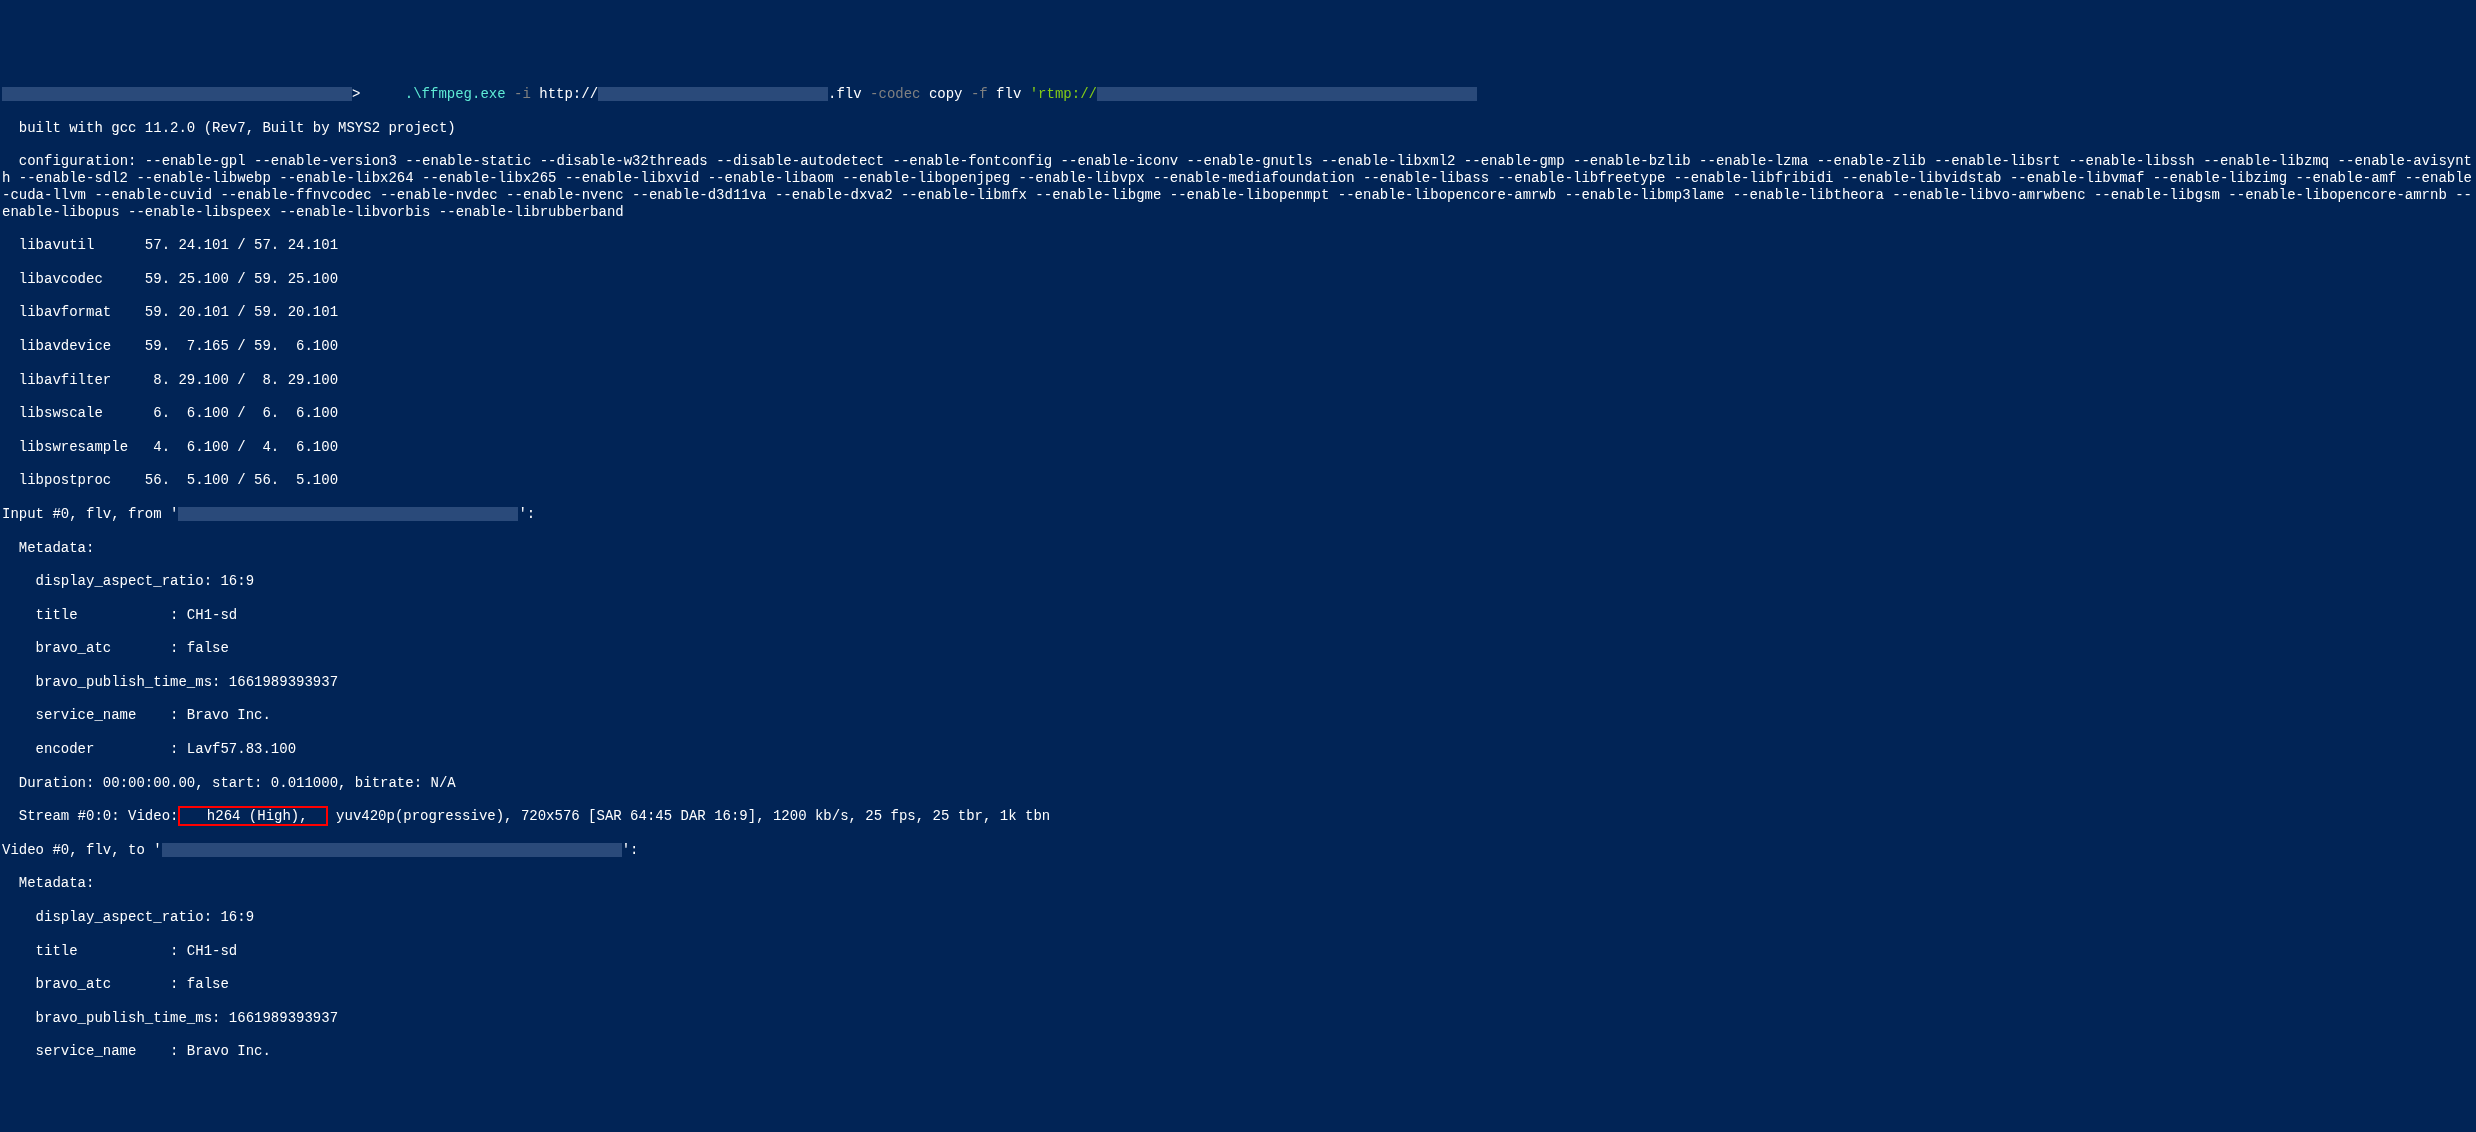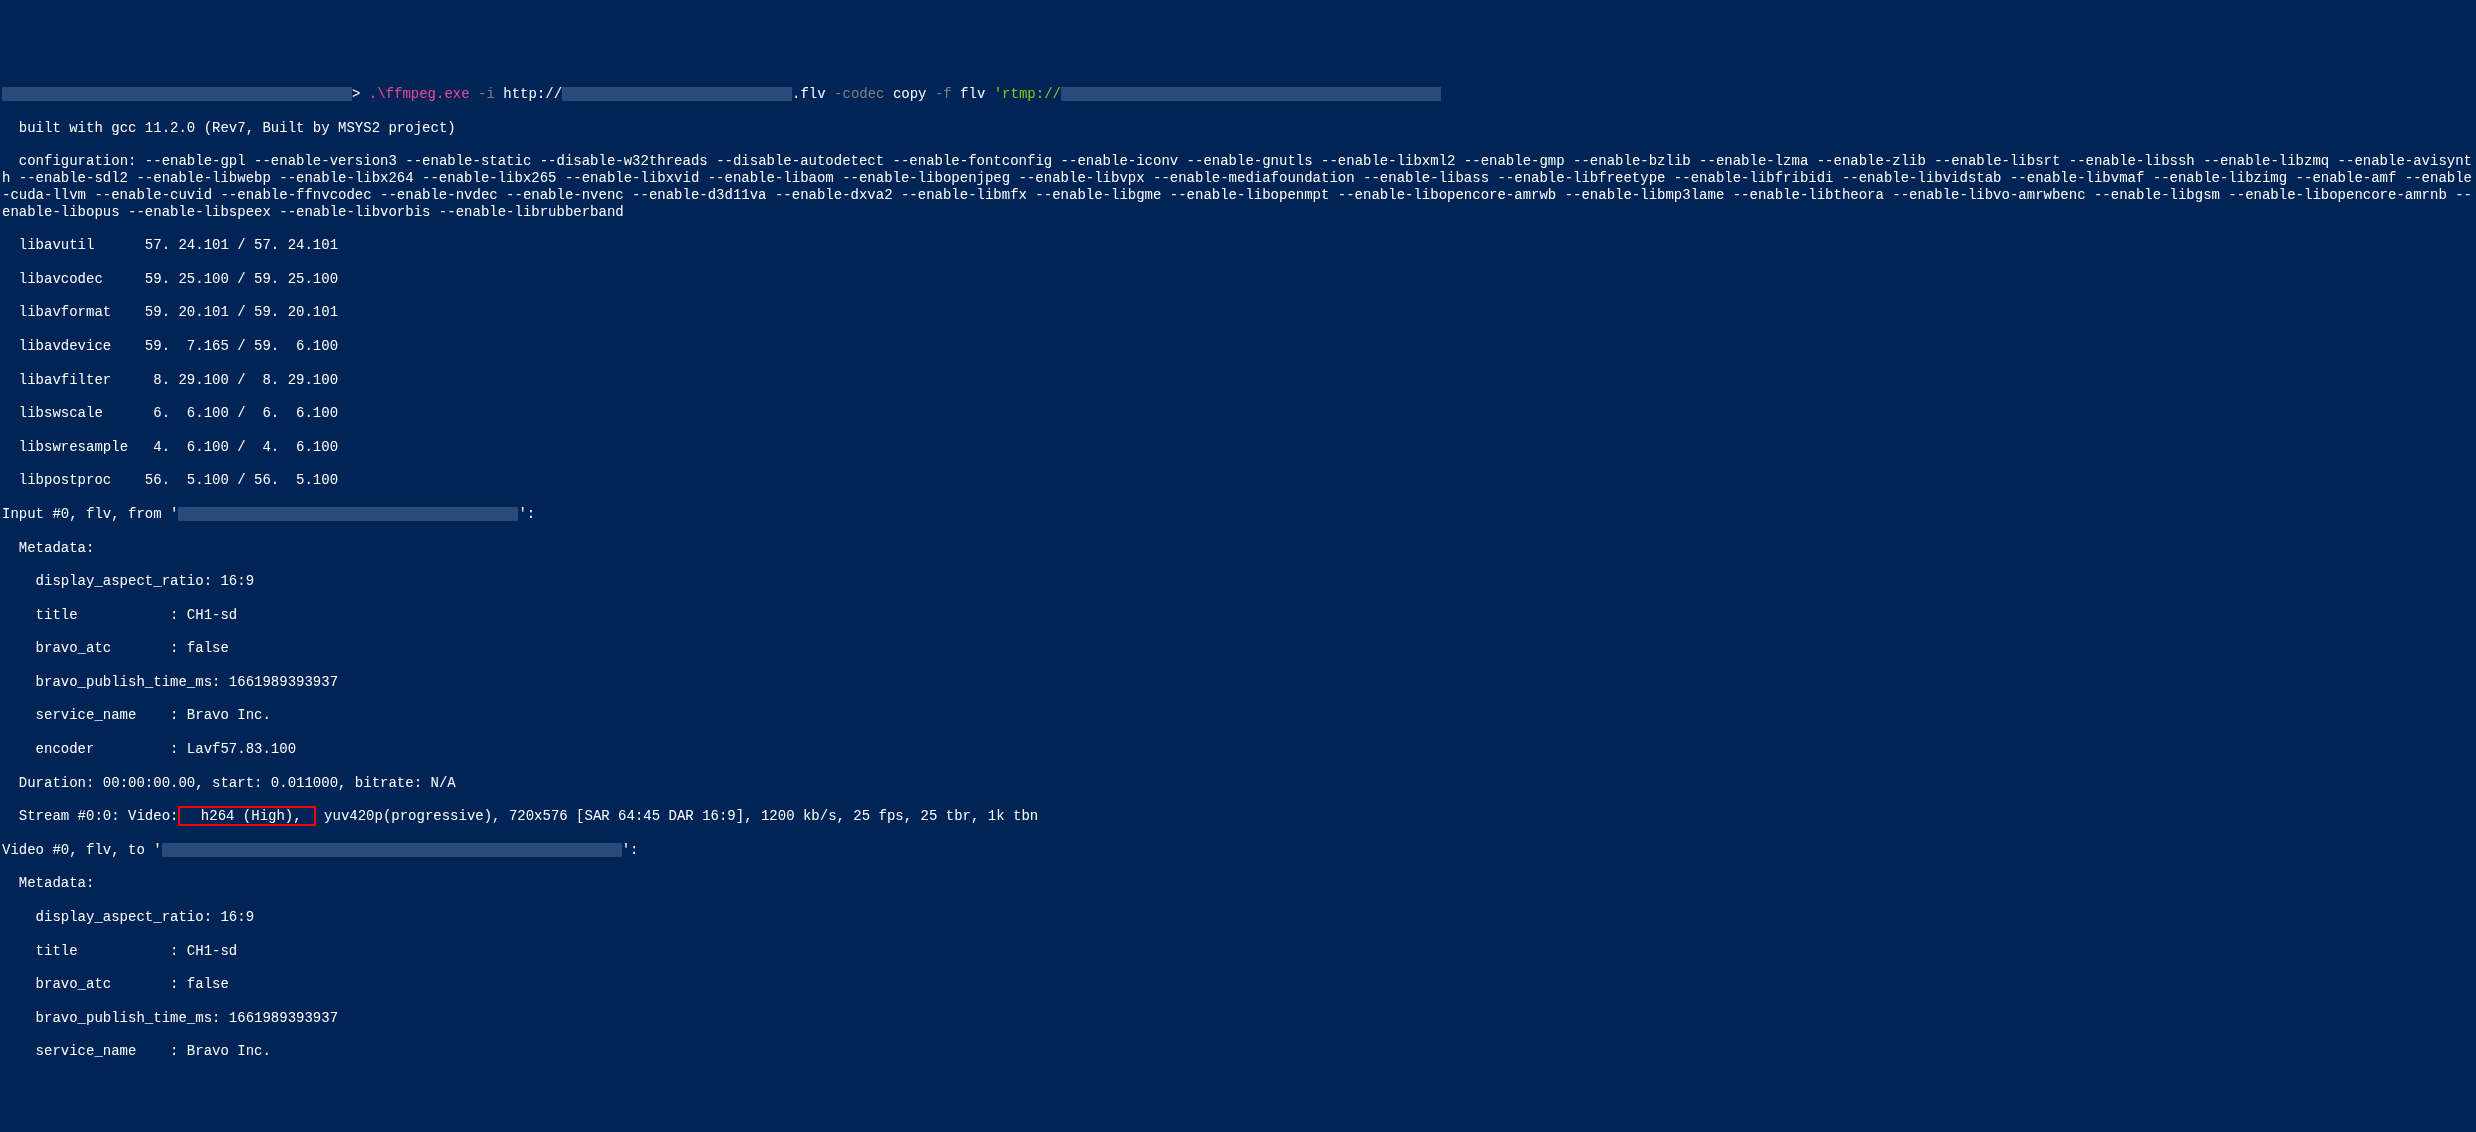--- a/index.html
+++ b/index.html
@@ -20,31 +20,32 @@
     .terminal {
       width: 100%;
     }
     .redacted {
       display: inline-block;
       background: #2a4a7a;
       height: 14px;
       vertical-align: middle;
     }
     .cmd-highlight {
-      color: #ec4899;
+      color: #5eead4;
+      margin-left: 36px;
     }
     .cmd-gray {
       color: #808080;
     }
     .cmd-cyan {
       color: #84cc16;
     }
     .red-box {
       border: 2px solid #ff0000;
-      padding: 0 12px;
+      padding: 0 18px;
       display: inline;
     }
     .line {
       display: block;
       white-space: pre-wrap;
       word-break: break-all;
     }
   </style>
 </head>
 <body>

